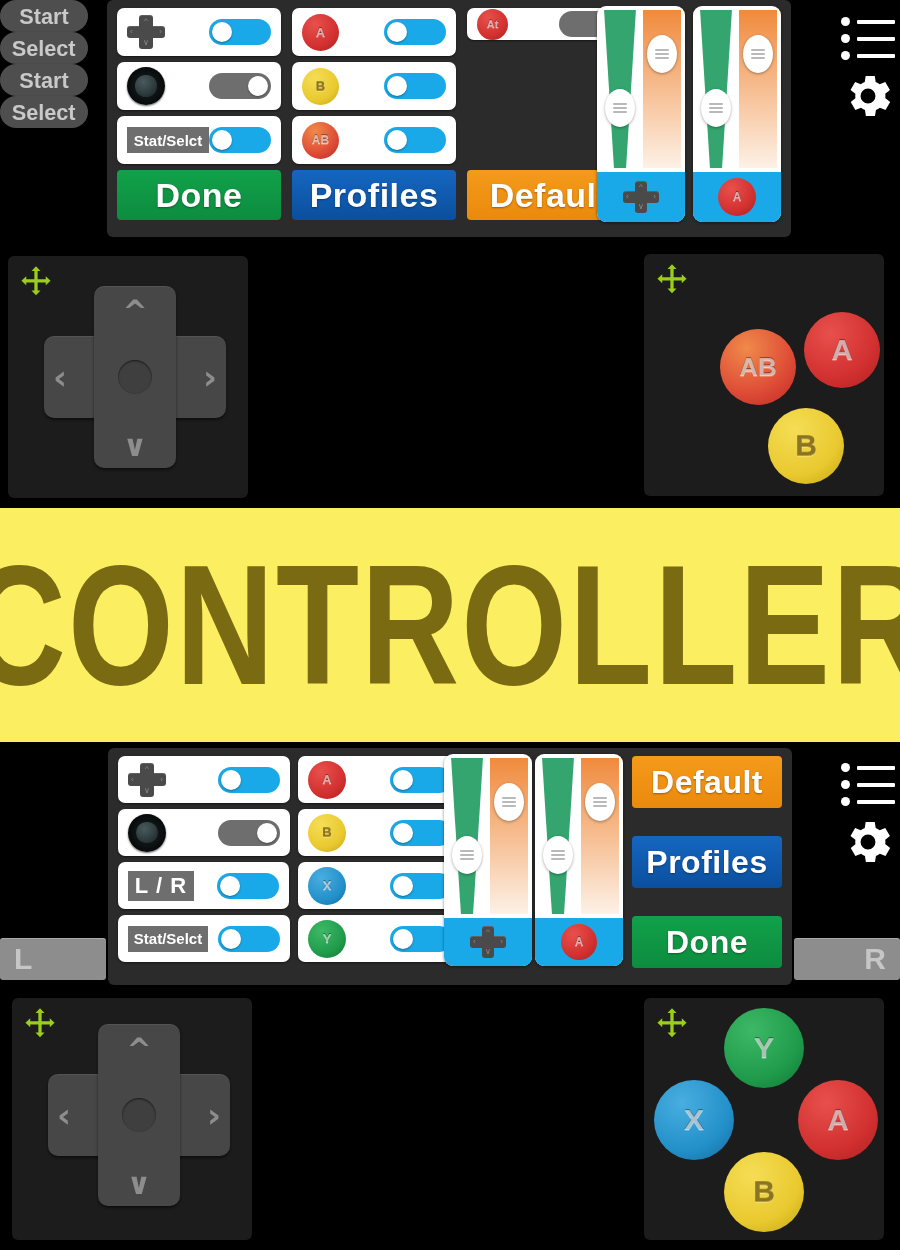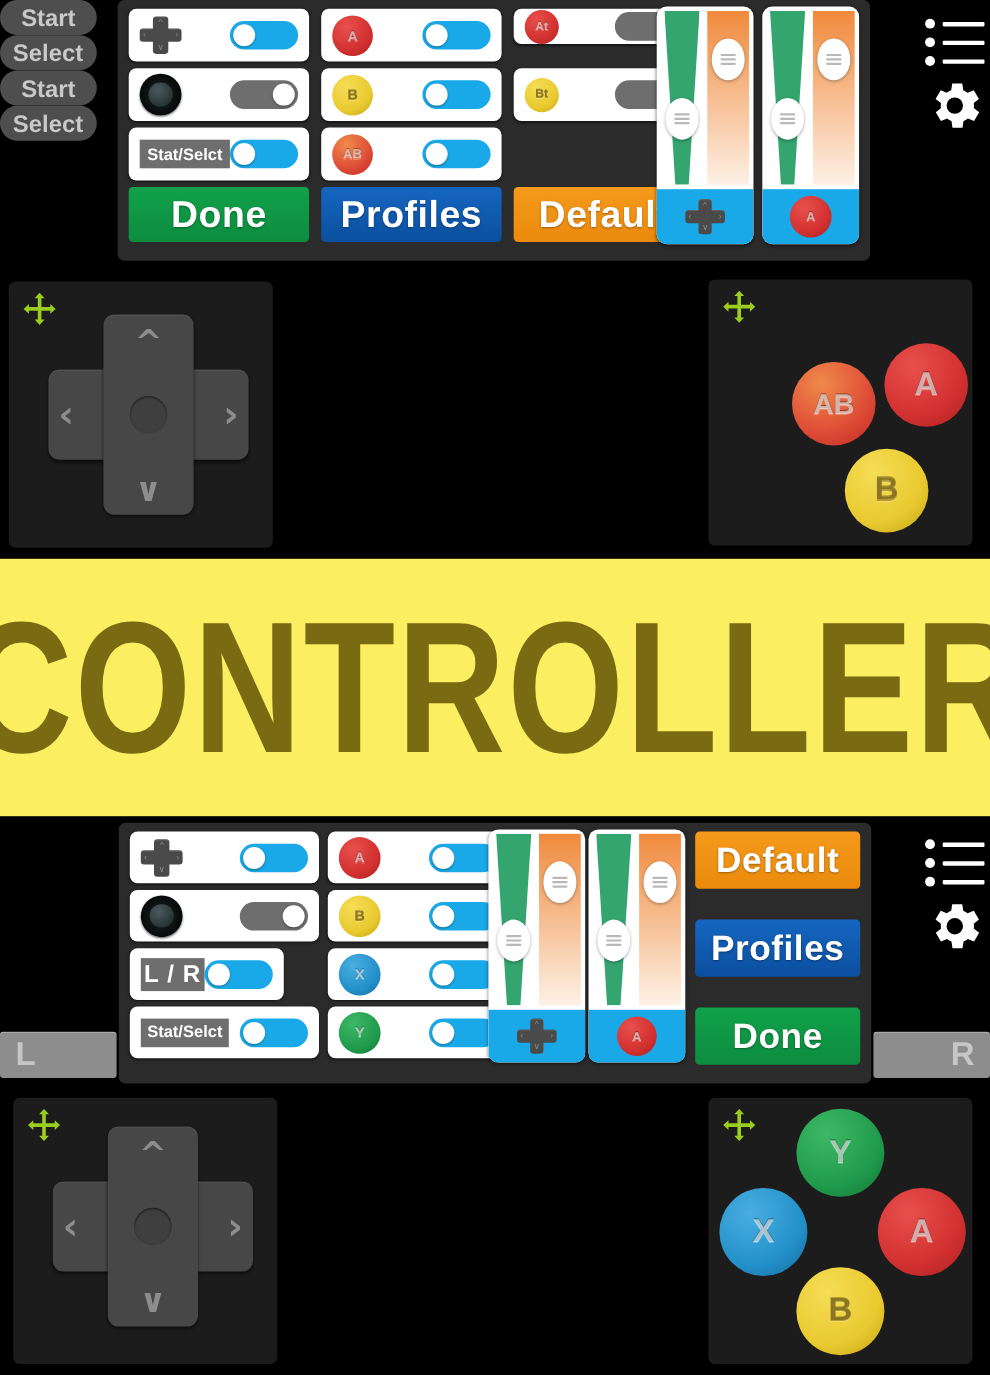--- a/index.html
+++ b/index.html
@@ -222,28 +222,20 @@
 
   <div class="card" style="position:absolute;left:185px;top:62px;width:164px;height:48px;padding:0 10px;">
     <div class="rb b" style="width:37px;height:37px;font-size:13px;color:rgba(120,90,0,.55);">
       <span>B</span>
     </div>
     <div class="sw on" style="width:62px;height:26px;">
       <div class="knob" style="width:20px;height:20px;"></div>
     </div>
   </div>
 
-  <div class="card" style="position:absolute;left:360px;top:62px;width:164px;height:48px;padding:0 10px;">
-    <div class="rb b" style="width:31px;height:31px;font-size:11px;color:rgba(120,90,0,.55);">
-      <span>Bt</span>
-    </div>
-    <div class="sw off" style="width:62px;height:26px;">
-      <div class="knob" style="width:20px;height:20px;"></div>
-    </div>
-  </div>
 
   <div class="card" style="position:absolute;left:10px;top:116px;width:164px;height:48px;padding:0 10px;">
     <div class="tag" style="width:82px;height:26px;font-size:15px;">
       <span>Stat/Selct</span>
     </div>
     <div class="sw on" style="width:62px;height:26px;">
       <div class="knob" style="width:20px;height:20px;"></div>
     </div>
   </div>
 
@@ -405,21 +397,21 @@
     <div class="sw on" style="width:62px;height:26px;">
       <div class="knob" style="width:20px;height:20px;"></div>
     </div>
   </div>
   <div class="card" style="position:absolute;left:10px;top:61px;width:172px;height:47px;padding:0 10px;">
     <div class="stick" style="width:38px;height:38px;"></div>
     <div class="sw off" style="width:62px;height:26px;">
       <div class="knob" style="width:20px;height:20px;"></div>
     </div>
   </div>
-  <div class="card" style="position:absolute;left:10px;top:114px;width:140px;height:47px;padding:0 10px;">
+  <div class="card" style="position:absolute;left:10px;top:114px;width:171px;height:47px;padding:0 10px;">
     <div class="tag" style="width:66px;height:30px;font-size:22px;letter-spacing:1px;">
       <span>L / R</span>
     </div>
     <div class="sw on" style="width:62px;height:26px;">
       <div class="knob" style="width:20px;height:20px;"></div>
     </div>
   </div>
   <div class="card" style="position:absolute;left:10px;top:167px;width:172px;height:47px;padding:0 10px;">
     <div class="tag" style="width:80px;height:26px;font-size:15px;">
       <span>Stat/Selct</span>

